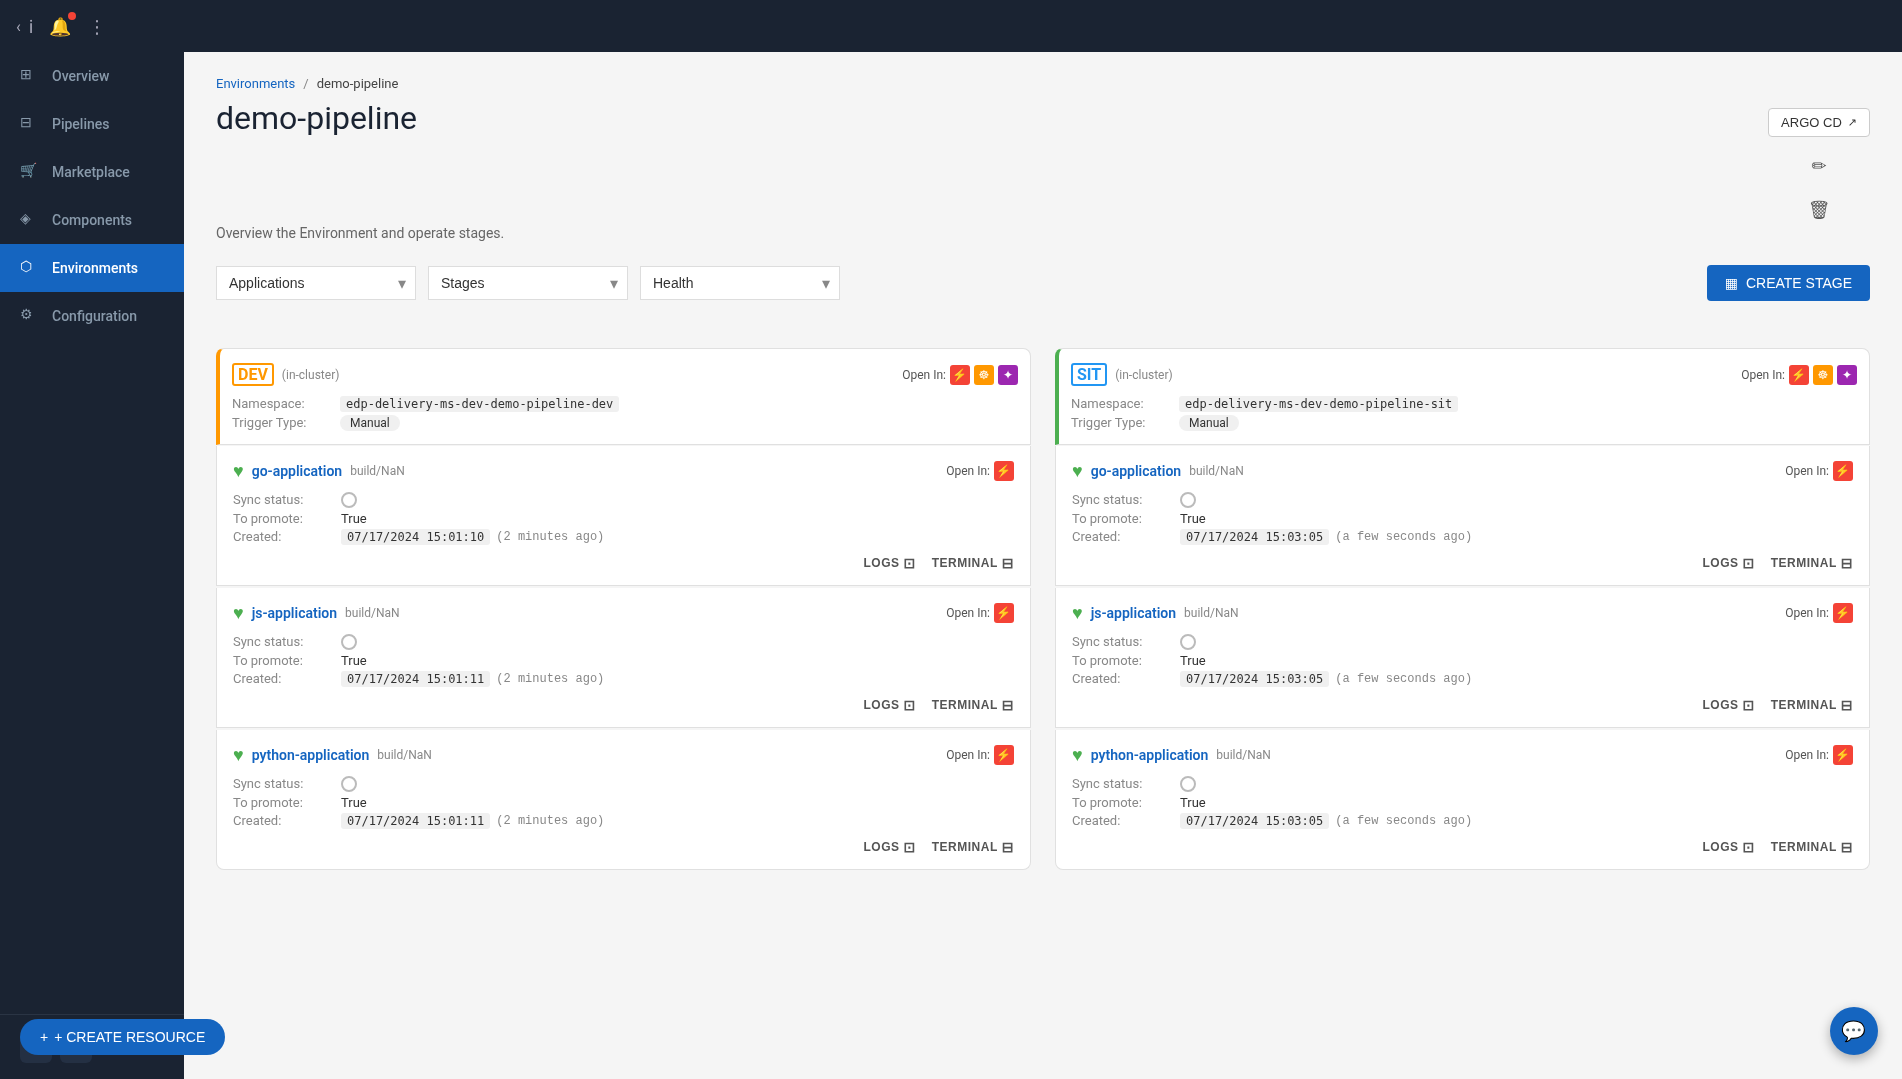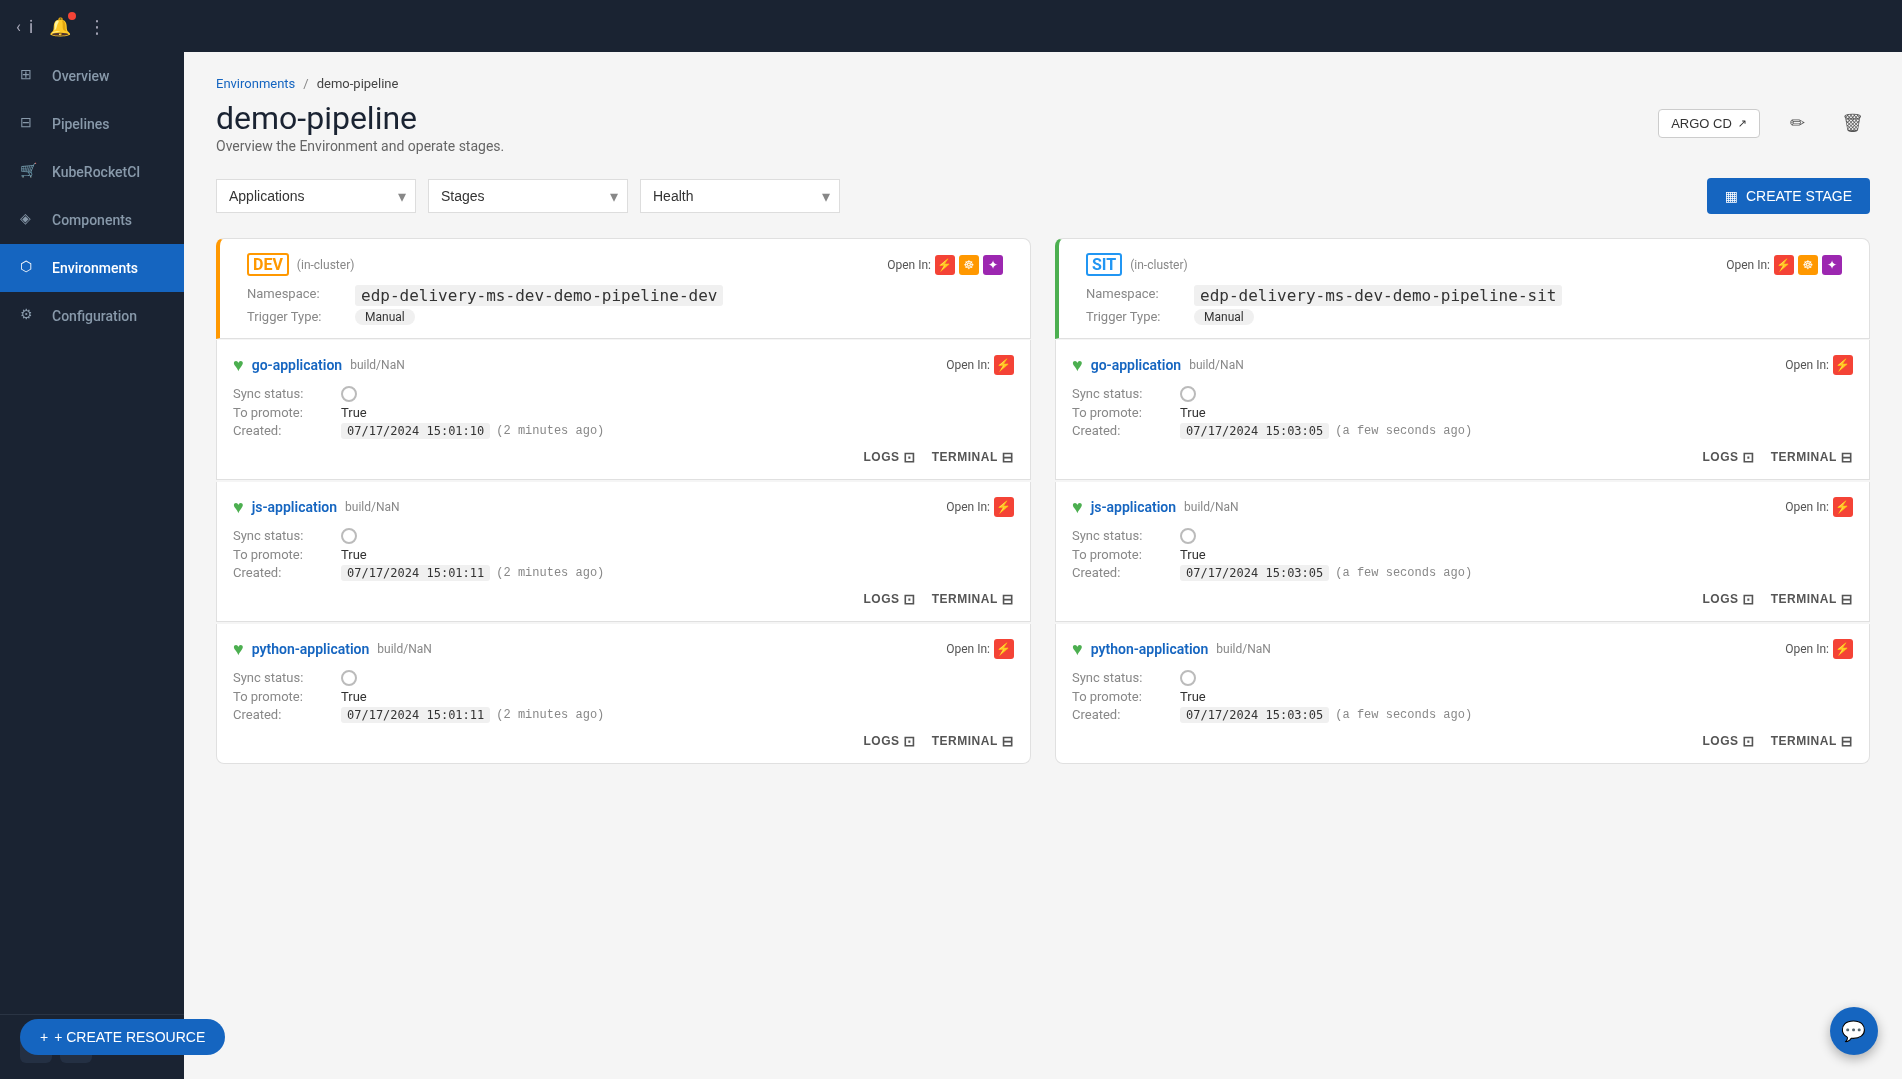--- a/index.html
+++ b/index.html
@@ -99,21 +99,21 @@
       display: flex;
       align-items: center;
       gap: 8px;
       font-size: 13px;
       margin-bottom: 8px;
     }
     .breadcrumb-link { color: #1565c0; cursor: pointer; text-decoration: none; }
     .breadcrumb-sep { color: #888; }
     .breadcrumb-current { color: #444; }
     .page-title { font-size: 32px; font-weight: 400; color: #1a2332; }
-    .page-header-actions { display: flex; align-items: center; gap: 24px; }
+    .page-header-actions { display: flex; align-items: center; gap: 14px; flex-direction: column; }
     .argo-cd-btn {
       display: flex; align-items: center; gap: 6px;
       border: 1px solid #ccc;
       background: #fff;
       border-radius: 4px;
       padding: 6px 12px;
       font-size: 13px;
       font-weight: 500;
       cursor: pointer;
       color: #333;
@@ -184,22 +184,23 @@
       gap: 24px;
     }
     .stage-column { display: flex; flex-direction: column; gap: 0; }
 
     
     .stage-header {
       background: #fff;
       border-radius: 8px 8px 0 0;
       border: 1px solid #e0e0e0;
       border-left: 4px solid #4caf50;
-      padding: 14px 27px;
+      padding: 14px 12px;
       margin-bottom: 1px;
+      margin-top: 23px;
     }
     .stage-header.dev { border-left-color: #ff9800; }
     .stage-header.sit { border-left-color: #4caf50; }
 
     .stage-header-top {
       display: flex;
       align-items: center;
       gap: 8px;
       margin-bottom: 10px;
     }
@@ -223,21 +224,21 @@
     .open-in-icon.orange { background: #ff9800; color: #fff; }
     .open-in-icon.purple { background: #9c27b0; color: #fff; }
 
     .stage-meta { display: grid; grid-template-columns: 100px 1fr; gap: 4px 8px; font-size: 13px; }
     .stage-meta-label { color: #888; }
     .stage-meta-value { color: #333; }
     .namespace-badge {
       background: #f0f0f0;
       border-radius: 3px;
       padding: 1px 6px;
-      font-size: 16px;
+      font-size: 12px;
       font-family: monospace;
     }
     .trigger-badge {
       background: #f0f0f0;
       border-radius: 12px;
       padding: 1px 10px;
       font-size: 12px;
       color: #333;
     }
 
@@ -360,21 +361,21 @@
     <div class="sidebar-item">
       <span class="sidebar-item-icon">⊞</span>
       <span>Overview</span>
     </div>
     <div class="sidebar-item">
       <span class="sidebar-item-icon">⊟</span>
       <span>Pipelines</span>
     </div>
     <div class="sidebar-item">
       <span class="sidebar-item-icon">🛒</span>
-      <span>KubeRocketCI</span>
+      <span>Marketplace</span>
     </div>
     <div class="sidebar-item">
       <span class="sidebar-item-icon">◈</span>
       <span>Components</span>
     </div>
     <div class="sidebar-item active">
       <span class="sidebar-item-icon">⬡</span>
       <span>Environments</span>
     </div>
     <div class="sidebar-item">

